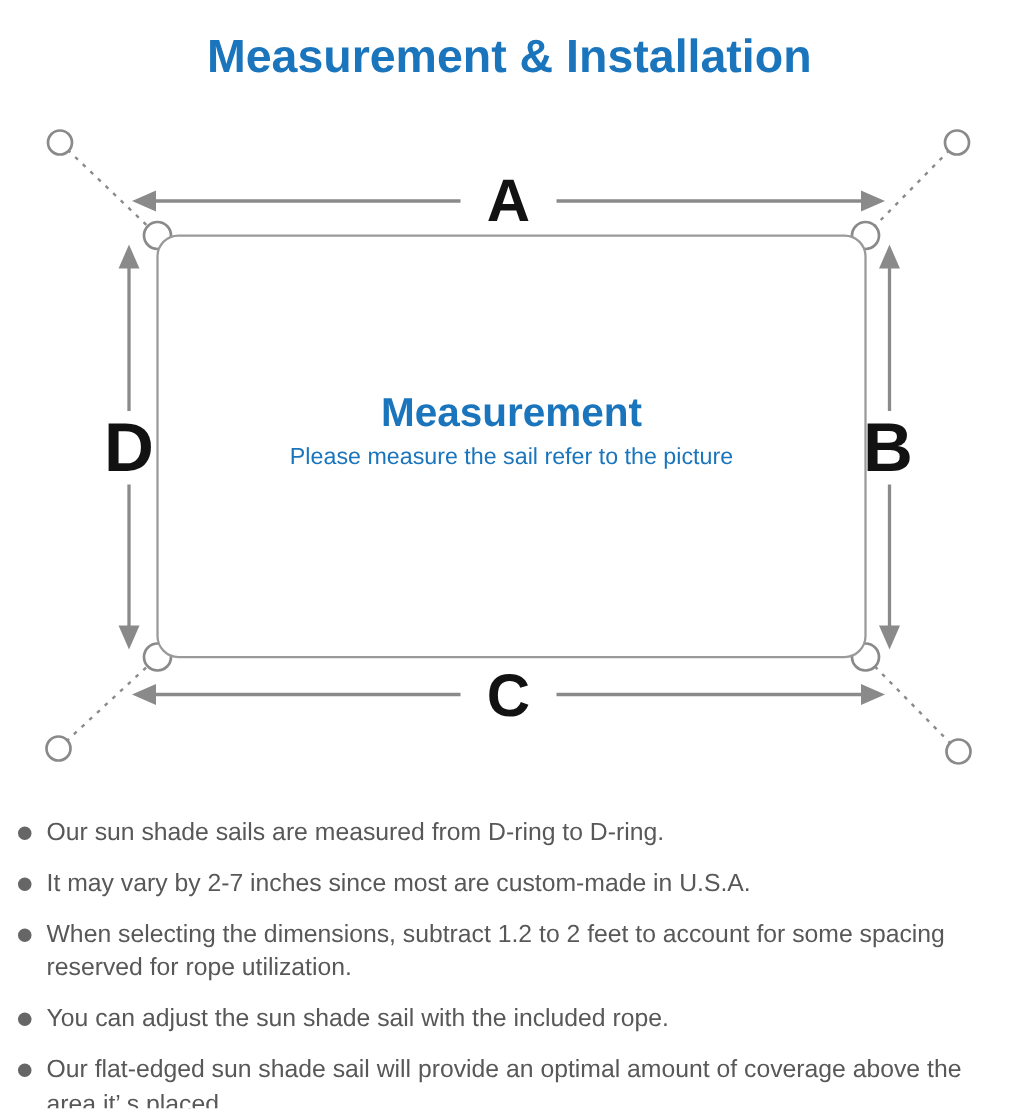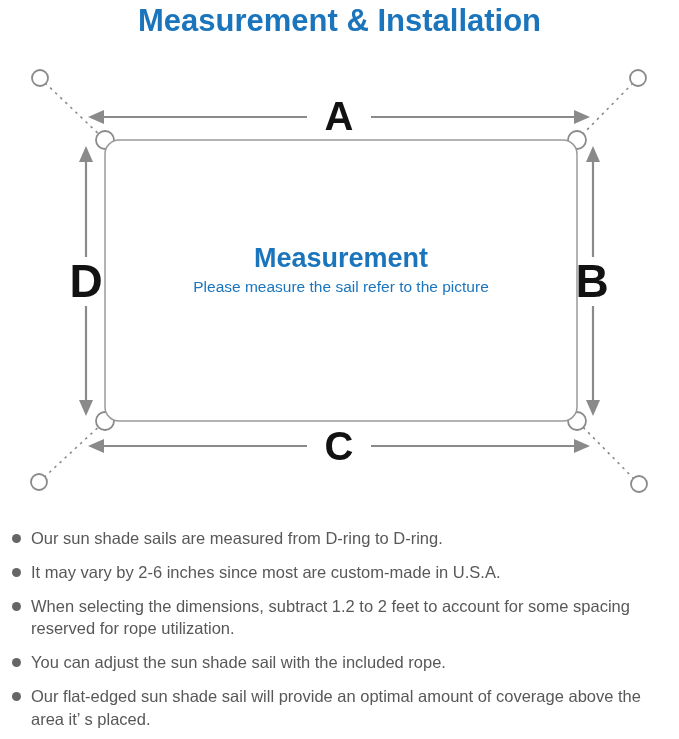--- a/index.html
+++ b/index.html
@@ -6,21 +6,21 @@
   .page {
     position: relative;
     width: 679px;
     height: 739px;
     background: #ffffff;
     font-family: "Liberation Sans", sans-serif;
     overflow: hidden;
   }
   .title {
     margin: 0;
-    padding-top: 4px;
+    padding-top: 21px;
     height: 46px;
     text-align: center;
     font-size: 31px;
     font-weight: bold;
     letter-spacing: 0px;
     color: #1b75bc;
     line-height: 1.1;
   }
   .diagram-wrap {
     position: relative;
@@ -134,21 +134,21 @@
     </svg>
   </div>
 
   <ul class="notes">
     <li>
       <span class="dot"></span>
       <span>Our sun shade sails are measured from D-ring to D-ring.</span>
     </li>
     <li>
       <span class="dot"></span>
-      <span>It may vary by 2-6 inches since most are custom-made in U.S.A.</span>
+      <span>It may vary by 2-7 inches since most are custom-made in U.S.A.</span>
     </li>
     <li>
       <span class="dot"></span>
       <span>When selecting the dimensions, subtract 1.2 to 2 feet to account for some spacing reserved for rope utilization.</span>
     </li>
     <li>
       <span class="dot"></span>
       <span>You can adjust the sun shade sail with the included rope.</span>
     </li>
     <li>

